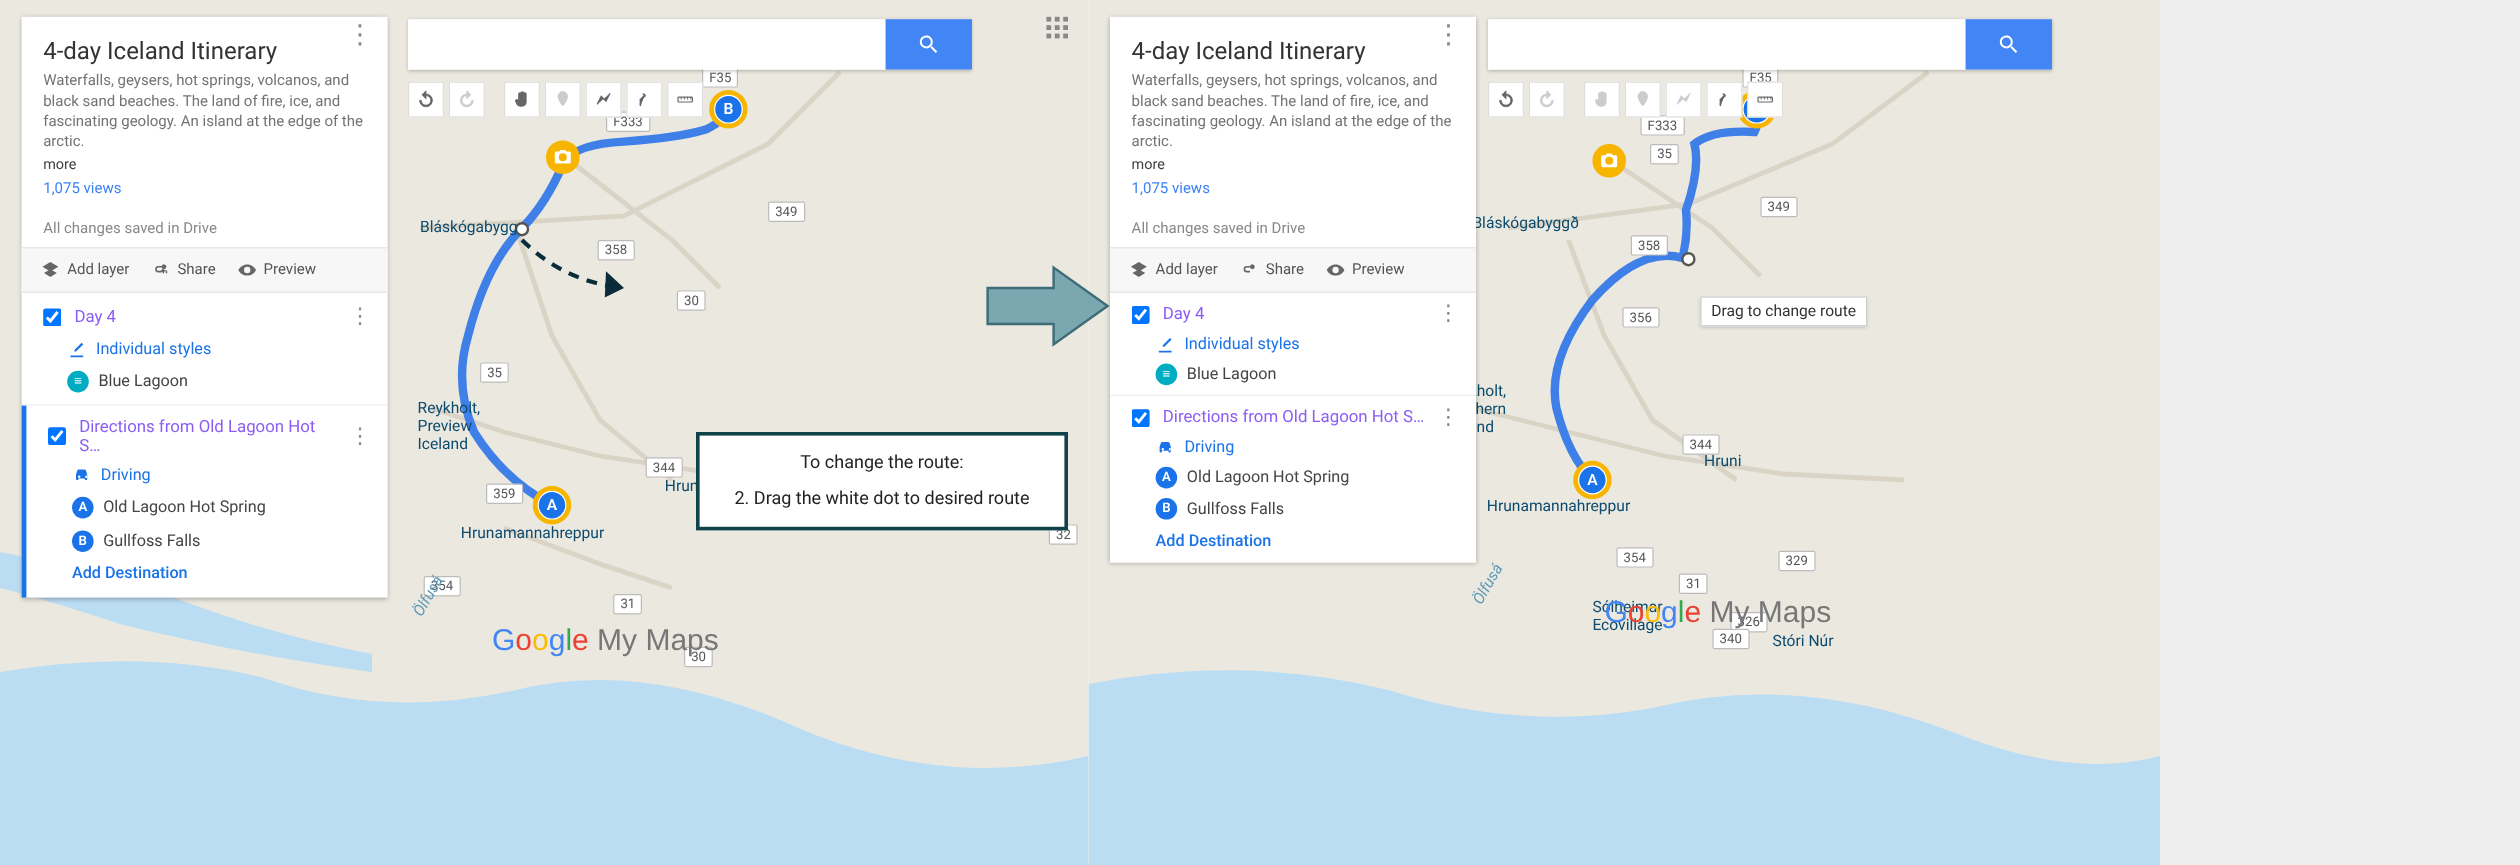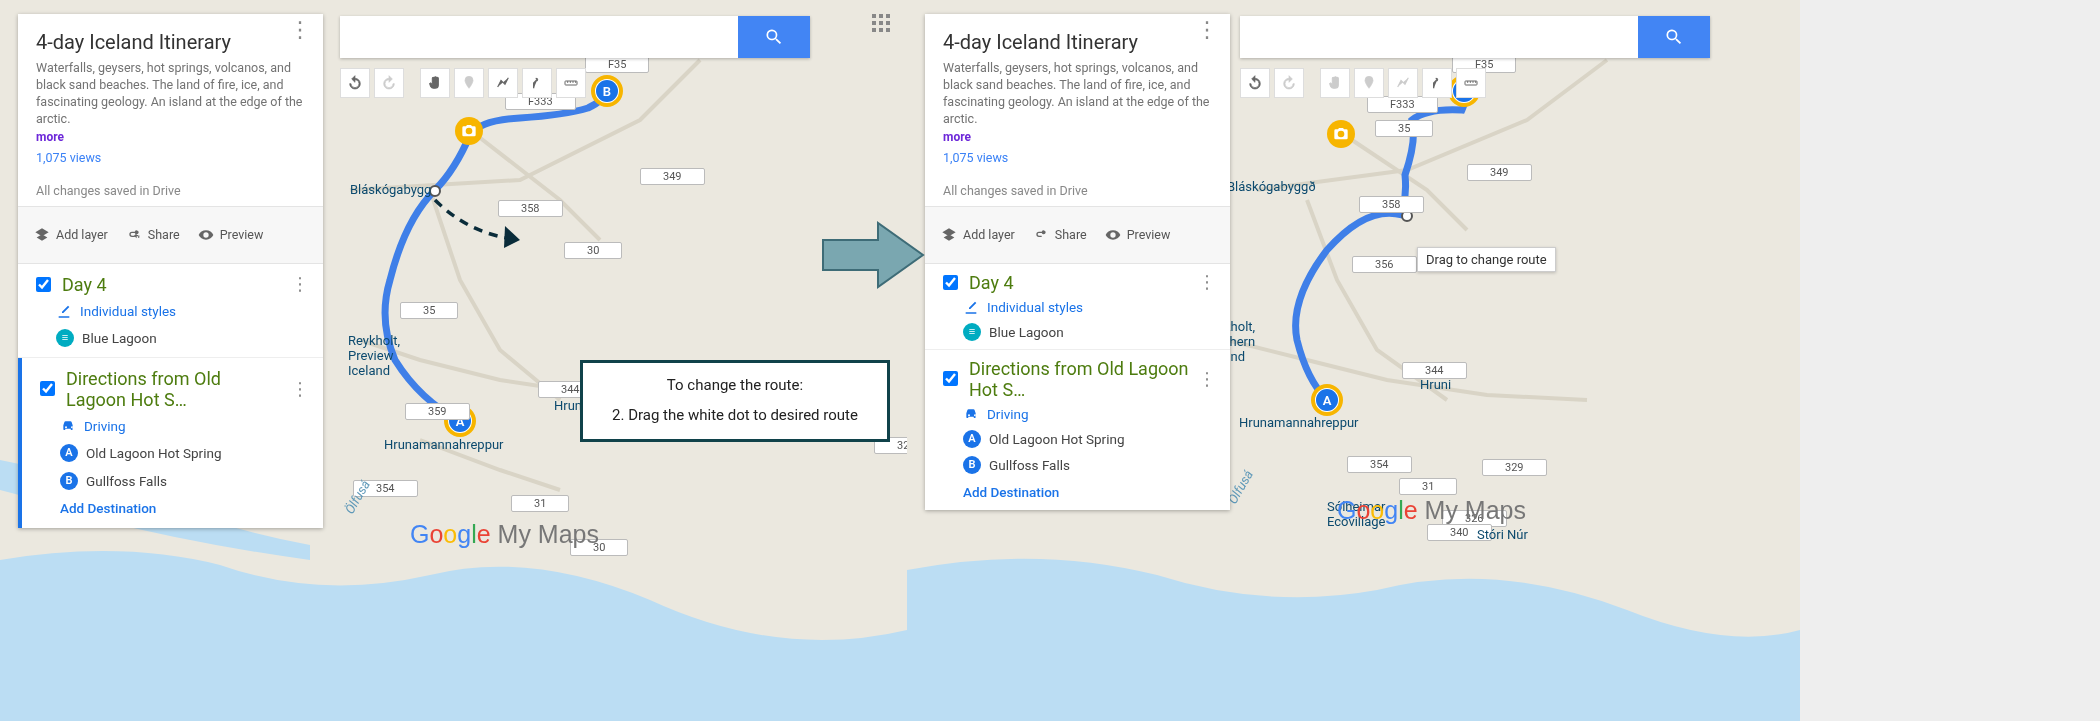--- a/index.html
+++ b/index.html
@@ -3,44 +3,44 @@
 <meta charset="utf-8">
 <style>
   html,body{margin:0;padding:0;font-family:Roboto,Arial,sans-serif;background:#eee}
   *{box-sizing:border-box}
   .stage{position:relative;width:2100px;height:721px;overflow:hidden;background:#eee}
   
   .mapcanvas{position:absolute;top:0;height:721px;overflow:hidden}
   .mapcanvas.left{left:0;width:907px}
   .mapcanvas.right{left:907px;width:893px}
   .mapcanvas svg.mapbg{position:absolute;inset:0;width:100%;height:100%}
-  .roadshield{position:absolute;padding:1px 22px;font-size:11px;color:#555;background:#fff;border:1px solid #bbb;border-radius:2px}
+  .roadshield{position:absolute;padding:1px 5px;font-size:11px;color:#555;background:#fff;border:1px solid #bbb;border-radius:2px}
   .maplabel{position:absolute;font-size:13px;color:#0c4a6e;line-height:1.15;white-space:pre}
   .waypoint{position:absolute;width:32px;height:32px;border-radius:50%;border:4px solid #F7B500;background:#fff;display:flex;align-items:center;justify-content:center}
   .waypoint .inner{width:22px;height:22px;border-radius:50%;background:#1A73E8;color:#fff;font-size:13px;font-weight:600;display:flex;align-items:center;justify-content:center}
   .photopin{position:absolute;width:28px;height:28px;border-radius:50%;background:#F7B500;display:flex;align-items:center;justify-content:center}
   .photopin svg{width:16px;height:16px}
   .dragdot{position:absolute;width:12px;height:12px;background:#fff;border:2px solid #555;border-radius:50%}
   
   .panel{position:absolute;top:14px;width:305px;background:#fff;box-shadow:0 1px 4px rgba(0,0,0,.3);font-size:13px;color:#555}
   .panel.left{left:18px}
   .panel.right{left:925px}
   .panel .hdr{padding:16px 18px 8px}
   .panel h1{margin:0 0 6px 0;font-size:20px;font-weight:400;color:#333}
   .panel .desc{font-size:12.5px;color:#737373;line-height:1.35}
-  .panel .more{font-size:12px;color:#6d28d9;font-weight:700;margin-top:2px}
+  .panel .more{font-size:12px;color:#404040;font-weight:400;margin-top:2px}
   .panel .views{font-size:12.5px;color:#3b82f6;margin-top:6px}
   .panel .saved{font-size:12.5px;color:#888;margin-top:18px}
-  .panel .toolbar{display:flex;gap:18px;align-items:center;padding:20px 16px;border-top:1px solid #e4e4e4;border-bottom:1px solid #e4e4e4;background:#f7f7f7;color:#555;font-size:12.5px}
+  .panel .toolbar{display:flex;gap:18px;align-items:center;padding:10px 16px;border-top:1px solid #e4e4e4;border-bottom:1px solid #e4e4e4;background:#f7f7f7;color:#555;font-size:12.5px}
   .panel .toolbar .tbtn{display:flex;align-items:center;gap:6px;cursor:pointer}
   .panel .toolbar svg{width:16px;height:16px;fill:#666}
   .layer{padding:10px 14px;border-bottom:1px solid #eee}
   .layer .lhead{display:flex;align-items:center;gap:8px}
   .layer .lhead input[type=checkbox]{width:15px;height:15px}
-  .layer .lname{color:#4d7c0f;font-size:18px;flex:1}
+  .layer .lname{color:#8b5cf6;font-size:14px;flex:1}
   .layer .menu3{color:#888;font-size:18px;line-height:0;cursor:pointer}
   .sublist{margin:8px 0 0 24px;display:flex;flex-direction:column;gap:10px}
   .subitem{display:flex;align-items:center;gap:8px;color:#444;font-size:13.5px}
   .subitem.blue{color:#1A73E8}
   .circ{width:18px;height:18px;border-radius:50%;color:#fff;font-size:11px;font-weight:600;display:flex;align-items:center;justify-content:center}
   .circ.A{background:#1A73E8}
   .circ.B{background:#1A73E8}
   .circ.teal{background:#00ACC1}
   .addDest{margin:10px 0 2px 24px;color:#1A73E8;font-size:13.5px;font-weight:500;cursor:pointer}
   .kebab{position:absolute;top:16px;right:12px;color:#888;font-size:22px;line-height:0;cursor:pointer}

